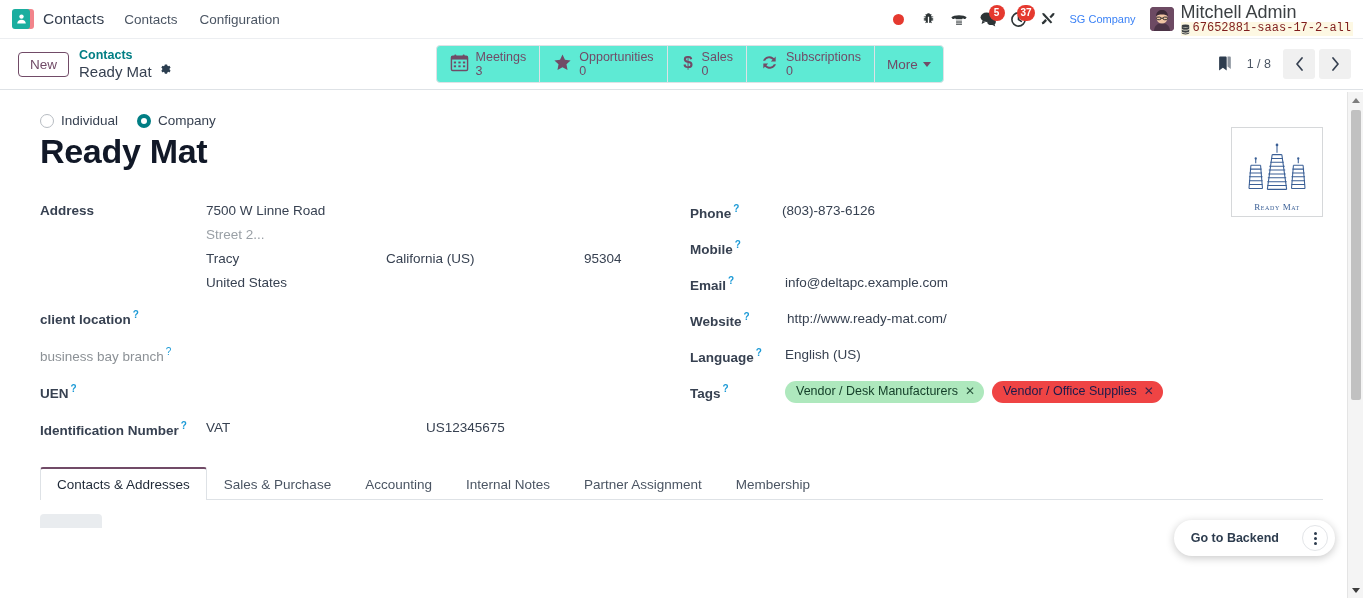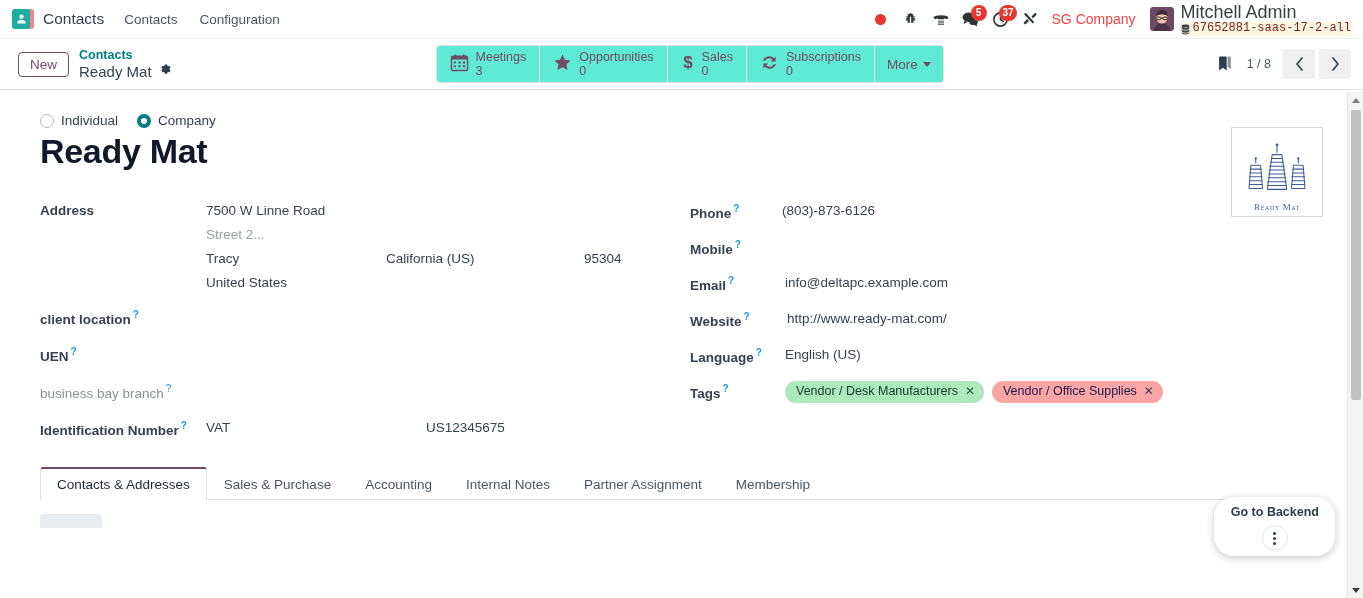--- a/index.html
+++ b/index.html
@@ -85,22 +85,22 @@
     padding: 0 3px;
     border-radius: 9px;
     background: #e5392f;
     color: #fff;
     font-size: 10px;
     line-height: 16px;
     text-align: center;
     font-weight: 600;
   }
   .company-name {
-    font-size: 14px;
-    color: #ef4444;
+    font-size: 11px;
+    color: #3b82f6;
     margin: 0 6px 0 6px;
     white-space: nowrap;
     cursor: pointer;
   }
   .avatar {
     width: 24px; height: 24px;
     border-radius: 4px;
     background: #6b4a63;
     margin-left: 8px; margin-right: 7px;
     overflow: hidden;
@@ -376,27 +376,26 @@
   .ghost-btn {
     width: 62px; height: 14px;
     background: #e9ecef;
     border-radius: 4px 4px 0 0;
   }
 
   
   .backend-fab {
     position: absolute;
     right: 28px; bottom: 42px;
-    display: flex; align-items: center; gap: 3px;
+    display: flex; align-items: center; gap: 14px;
     background: #ffffff;
     border-radius: 20px;
     padding: 5px 7px 5px 8px;
     box-shadow: 0 2px 9px rgba(0,0,0,.22);
     z-index: 25;
-    flex-direction: column;
   }
   .backend-fab .lbl {
     font-size: 12.5px;
     font-weight: bold;
     color: #2d3c4e;
     padding: 3px 9px;
     border-radius: 14px;
     cursor: pointer;
     white-space: nowrap;
   }
@@ -711,29 +710,29 @@
         </div>
 
         <div class="frow" style="margin-top:9px;">
           <div class="flabel">
             <span>client location</span><span class="q">?</span>
           </div>
           <div class="fval"></div>
         </div>
 
         <div class="frow" style="margin-top:9px;">
+          <div class="flabel muted">
+            <span>business bay branch</span><span class="q">?</span>
+          </div>
+          <div class="fval"></div>
+        </div>
+
+        <div class="frow" style="margin-top:9px;">
           <div class="flabel">
             <span>UEN</span><span class="q">?</span>
-          </div>
-          <div class="fval"></div>
-        </div>
-
-        <div class="frow" style="margin-top:9px;">
-          <div class="flabel muted">
-            <span>business bay branch</span><span class="q">?</span>
           </div>
           <div class="fval"></div>
         </div>
 
         <div class="frow ident-row" style="margin-top:9px;">
           <div class="flabel">
             <span>Identification Number</span><span class="q">?</span>
           </div>
           <div class="fval fval-a">VAT</div>
           <div class="fval">US12345675</div>
@@ -780,21 +779,21 @@
 
         <div class="frow" style="margin-top:8px;">
           <div class="flabel">
             <span>Tags</span><span class="q">?</span>
           </div>
           <div class="tags-wrap" style="padding-left:3px;">
             <span class="tag" id="tag0" style="background: rgb(174, 232, 189); color: rgb(21, 64, 42);">
               <span>Vendor / Desk Manufacturers</span>
               <span class="x">✕</span>
             </span>
-            <span class="tag" id="tag1" style="background: #fca5a5; color: rgb(26, 27, 75); justify-content: center;">
+            <span class="tag" id="tag1" style="background: #ef4444; color: rgb(26, 27, 75); justify-content: center;">
               <span>Vendor / Office Supplies</span>
               <span class="x">✕</span>
             </span>
           </div>
         </div>
 
       </div>
     </div>
 
     <div class="notebook">

